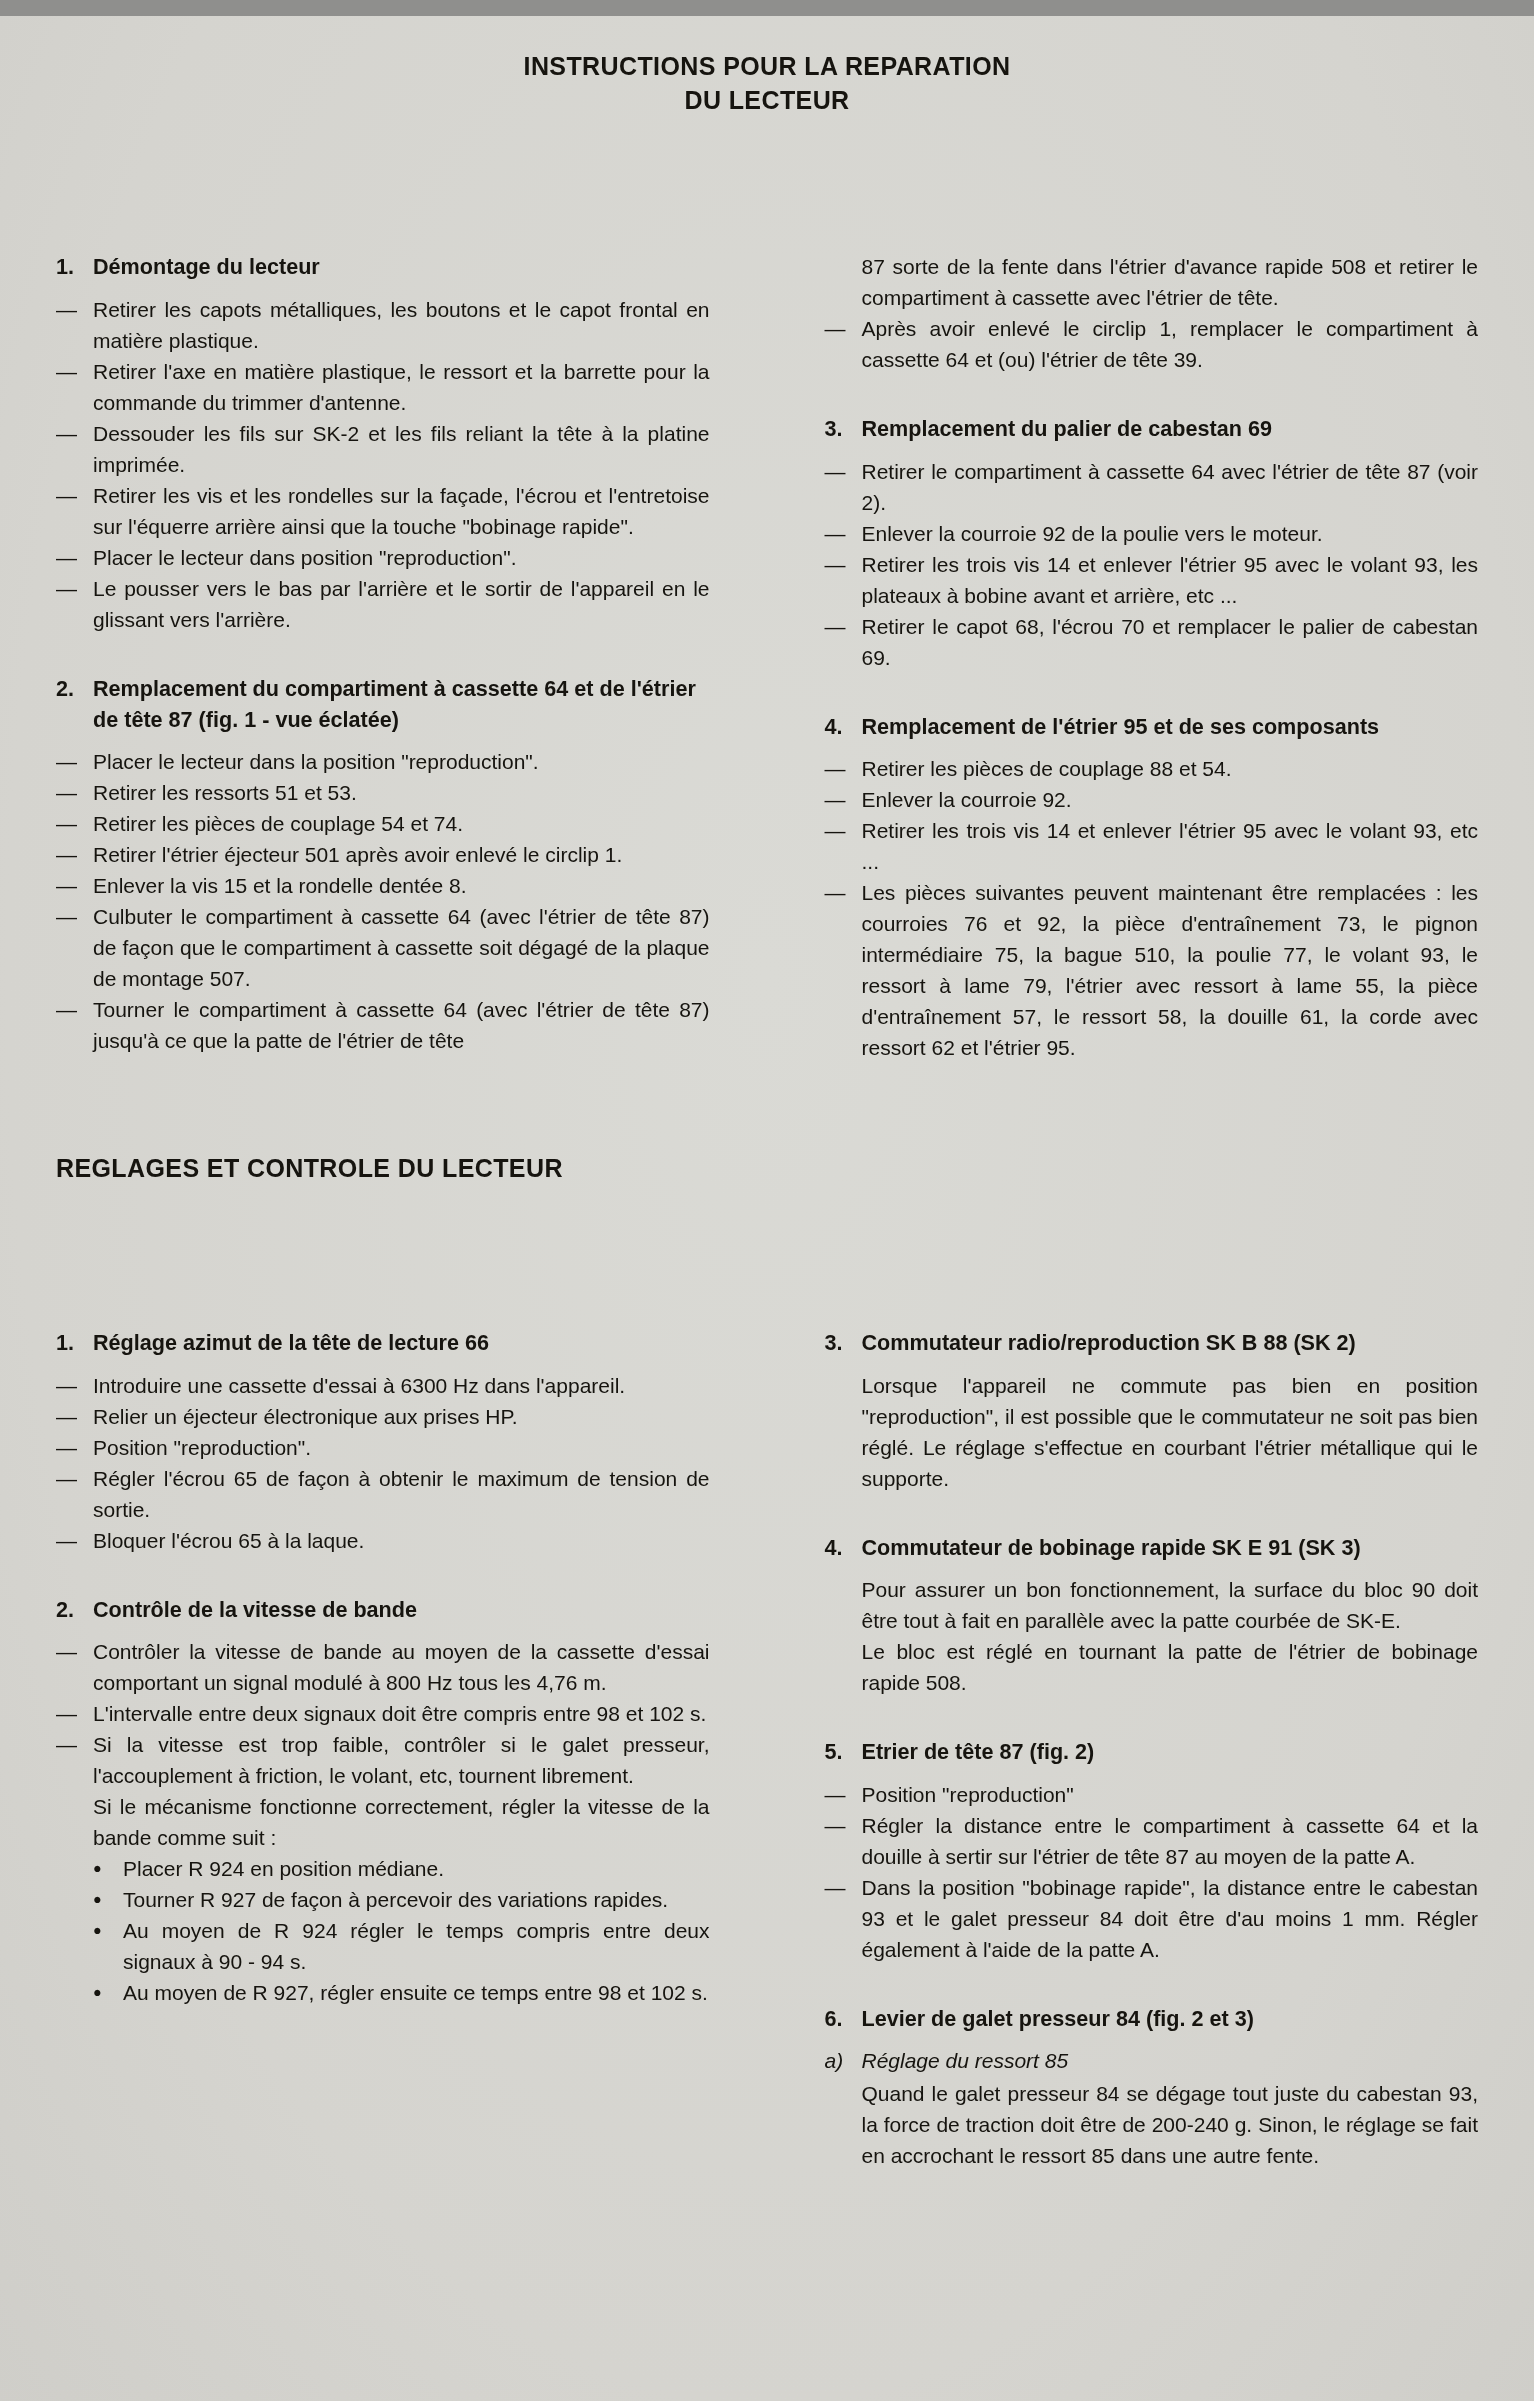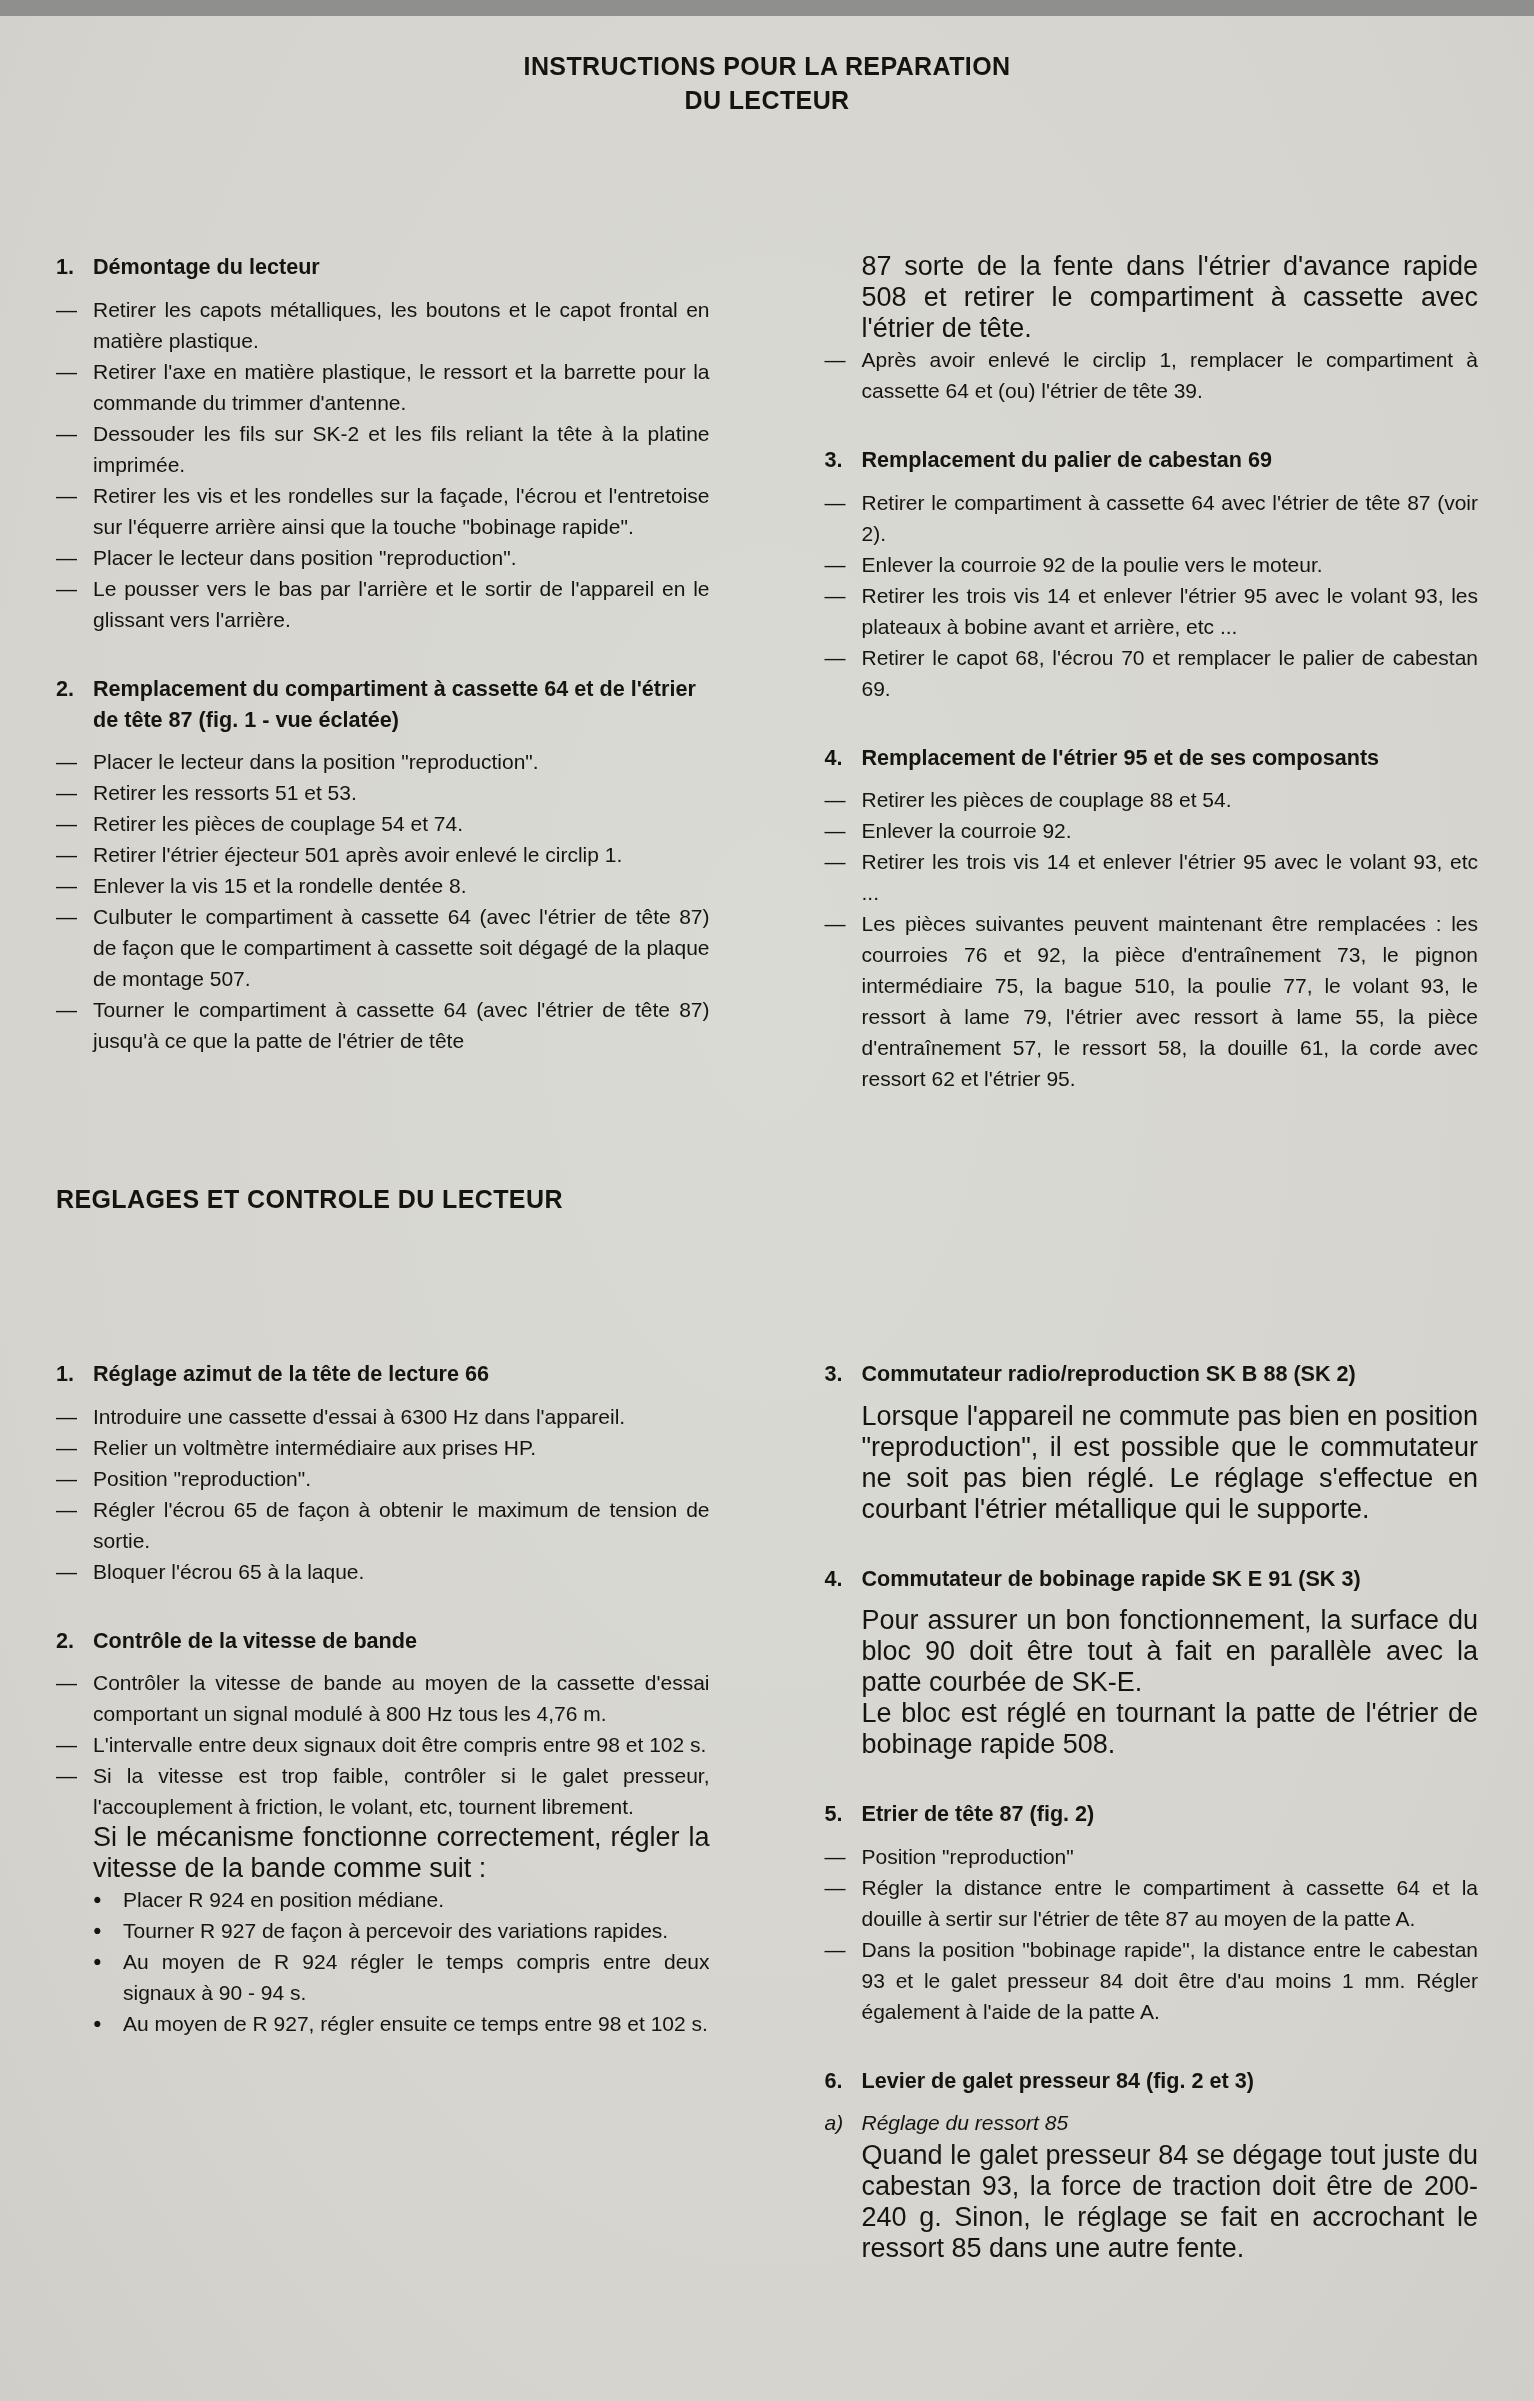--- a/index.html
+++ b/index.html
@@ -61,21 +61,21 @@
     line-height: 31px;
   }
   .item .marker { flex: 0 0 37px; }
   .item .itext { flex: 1; text-align: justify; }
 
   .item.bullet { padding-left: 37px; }
   .item.bullet .marker { flex: 0 0 30px; font-size: 14.4px; line-height: 31px; }
 
   .cont, .para {
     margin-left: 37px;
-    font-size: 27px;
+    font-size: 21px;
     line-height: 31px;
     text-align: justify;
   }
 
   .sub-italic {
     display: flex;
     font-style: italic;
     font-size: 21px;
     line-height: 31px;
     margin-bottom: 1.9px;
@@ -223,21 +223,21 @@
           <div class="heading">
             <span class="num">1.</span>
             <span class="htext">Réglage azimut de la tête de lecture 66</span>
           </div>
           <div class="item dash">
             <span class="marker">—</span>
             <span class="itext">Introduire une cassette d'essai à 6300 Hz dans l'appareil.</span>
           </div>
           <div class="item dash">
             <span class="marker">—</span>
-            <span class="itext">Relier un voltmètre intermédiaire aux prises HP.</span>
+            <span class="itext">Relier un éjecteur électronique aux prises HP.</span>
           </div>
           <div class="item dash">
             <span class="marker">—</span>
             <span class="itext">Position "reproduction".</span>
           </div>
           <div class="item dash">
             <span class="marker">—</span>
             <span class="itext">Régler l'écrou 65 de façon à obtenir le maximum de tension de sortie.</span>
           </div>
           <div class="item dash">

